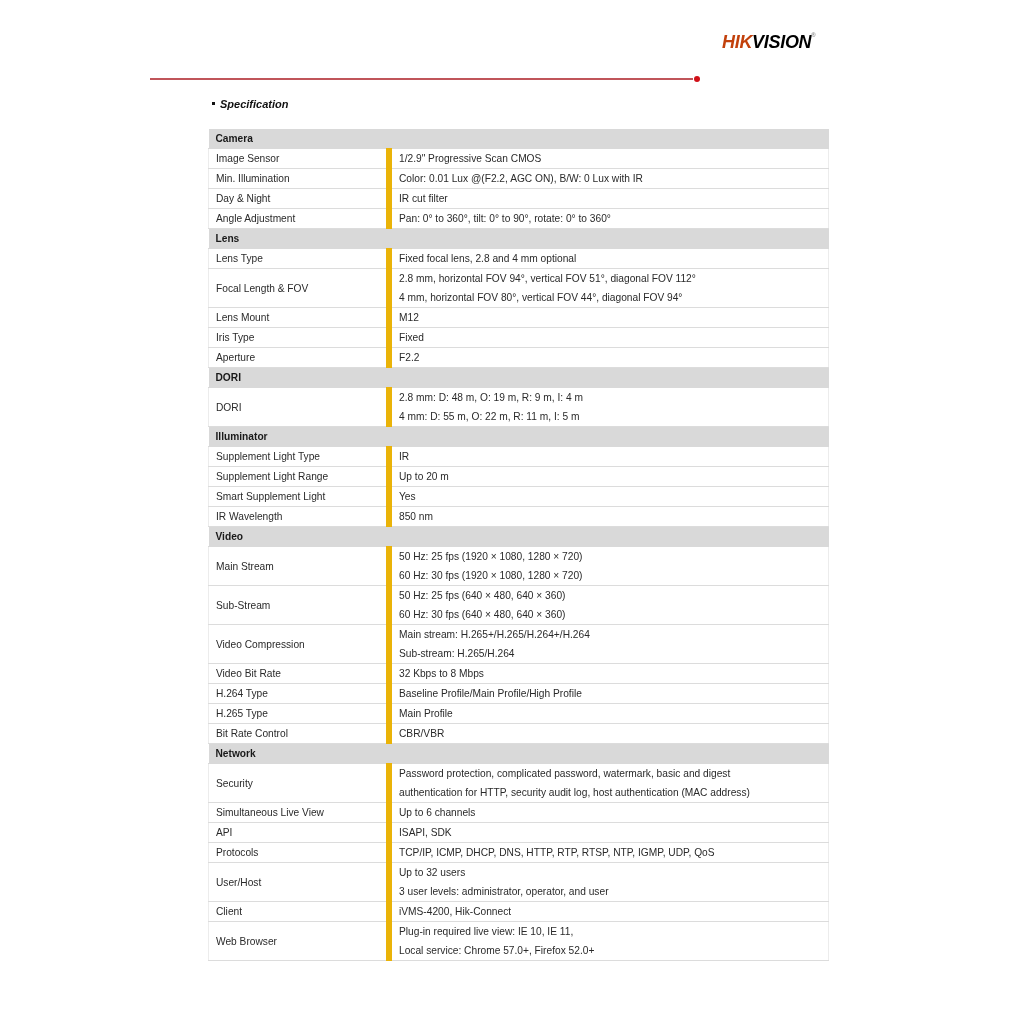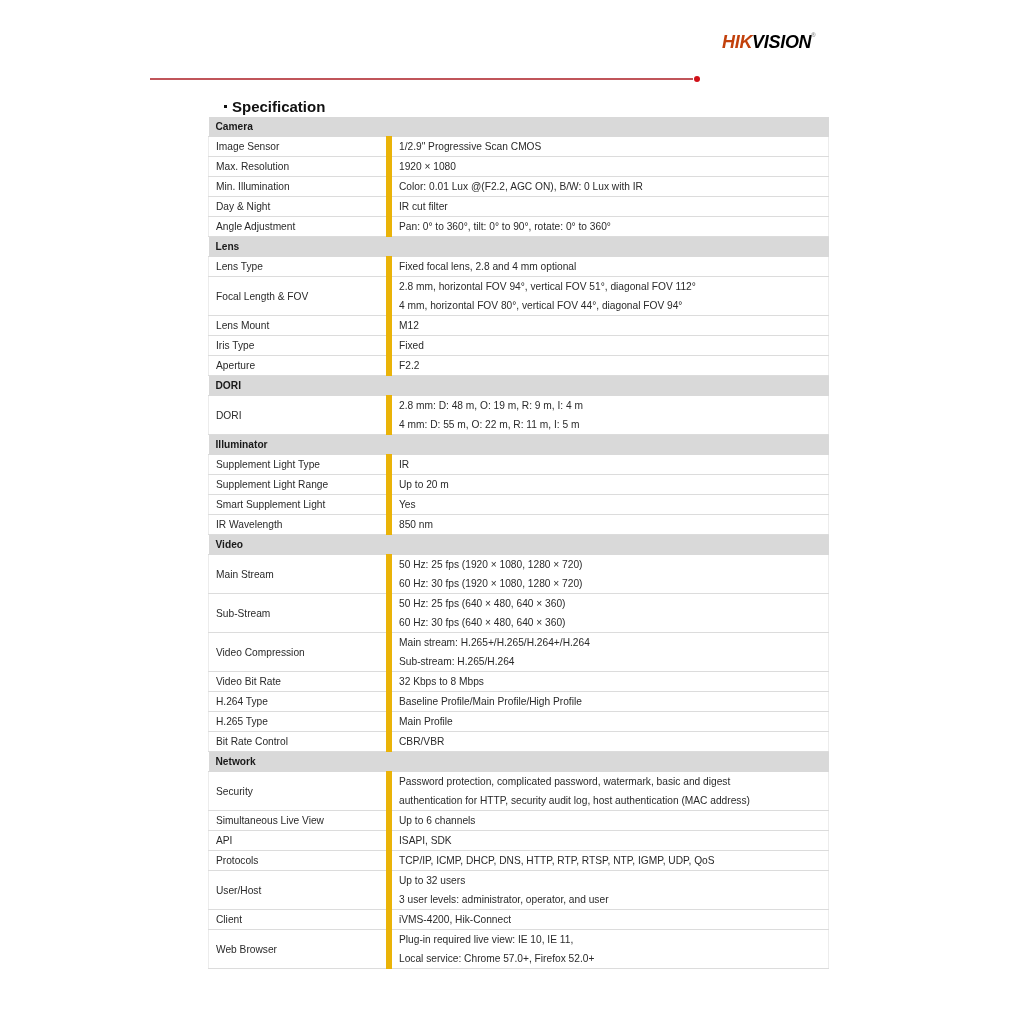--- a/index.html
+++ b/index.html
@@ -5,23 +5,23 @@
     html, body { margin: 0; padding: 0; background: #ffffff; }
     body { width: 1024px; height: 1024px; position: relative; overflow: hidden;
            font-family: "Liberation Sans", "DejaVu Sans", sans-serif; color: #222; }
     .logo { position: absolute; left: 722px; top: 32px; font-family: "Liberation Sans", sans-serif;
             font-weight: bold; font-style: italic; font-size: 18px; letter-spacing: -0.3px; }
     .logo .hik { color: #c2410c; }
     .logo .vision { color: #000000; }
     .logo .reg { color: #8a8a8a; font-size: 6px; vertical-align: top; font-style: normal; }
     .rule { position: absolute; left: 150px; top: 78px; width: 543px; height: 2px; background: #c0555a; }
     .rule-dot { position: absolute; left: 694px; top: 76px; width: 6px; height: 6px; border-radius: 50%; background: #d01018; }
-    .title { position: absolute; left: 224px; top: 98px; font-size: 15px; font-weight: bold; color: #111; }
+    .title { position: absolute; left: 212px; top: 98px; font-size: 11px; font-weight: bold; color: #111; font-style: italic; }
     .title .bullet { display: inline-block; width: 3px; height: 3px; background: #111; vertical-align: middle; margin-right: 5px; position: relative; top: -2px; }
-    table.spec { position: absolute; left: 208px; top: 117px; width: 621px; border-collapse: collapse;
+    table.spec { position: absolute; left: 208px; top: 129px; width: 621px; border-collapse: collapse;
                  font-size: 10.2px; color: #2a2a2a; }
     table.spec td { border-bottom: 1px solid #dcdcdc; padding: 0 0 0 7px; height: 18px; vertical-align: middle; line-height: 19px; }
     table.spec td.label { width: 170px; border-right: 6px solid #eab308; border-left: 1px solid #ececec; }
     table.spec td.value { border-right: 1px solid #ececec; }
     table.spec tr.section td { background: #d9d9d9; font-weight: bold; color: #1a1a1a; border-bottom: 1px solid #d9d9d9; }
     table.spec td.value .line { display: block; height: 19px; line-height: 19px; white-space: nowrap; }
   </style>
 </head>
 <body>
 
@@ -41,26 +41,20 @@
       <tr class="section">
         <td colspan="2">Camera</td>
       </tr>
       <tr>
         <td class="label">Image Sensor</td>
         <td class="value">
           <span class="line">1/2.9" Progressive Scan CMOS</span>
         </td>
       </tr>
       <tr>
-        <td class="label">Max. Resolution</td>
-        <td class="value">
-          <span class="line">1920 × 1080</span>
-        </td>
-      </tr>
-      <tr>
         <td class="label">Min. Illumination</td>
         <td class="value">
           <span class="line">Color: 0.01 Lux @(F2.2, AGC ON), B/W: 0 Lux with IR</span>
         </td>
       </tr>
       <tr>
         <td class="label">Day &amp; Night</td>
         <td class="value">
           <span class="line">IR cut filter</span>
         </td>

